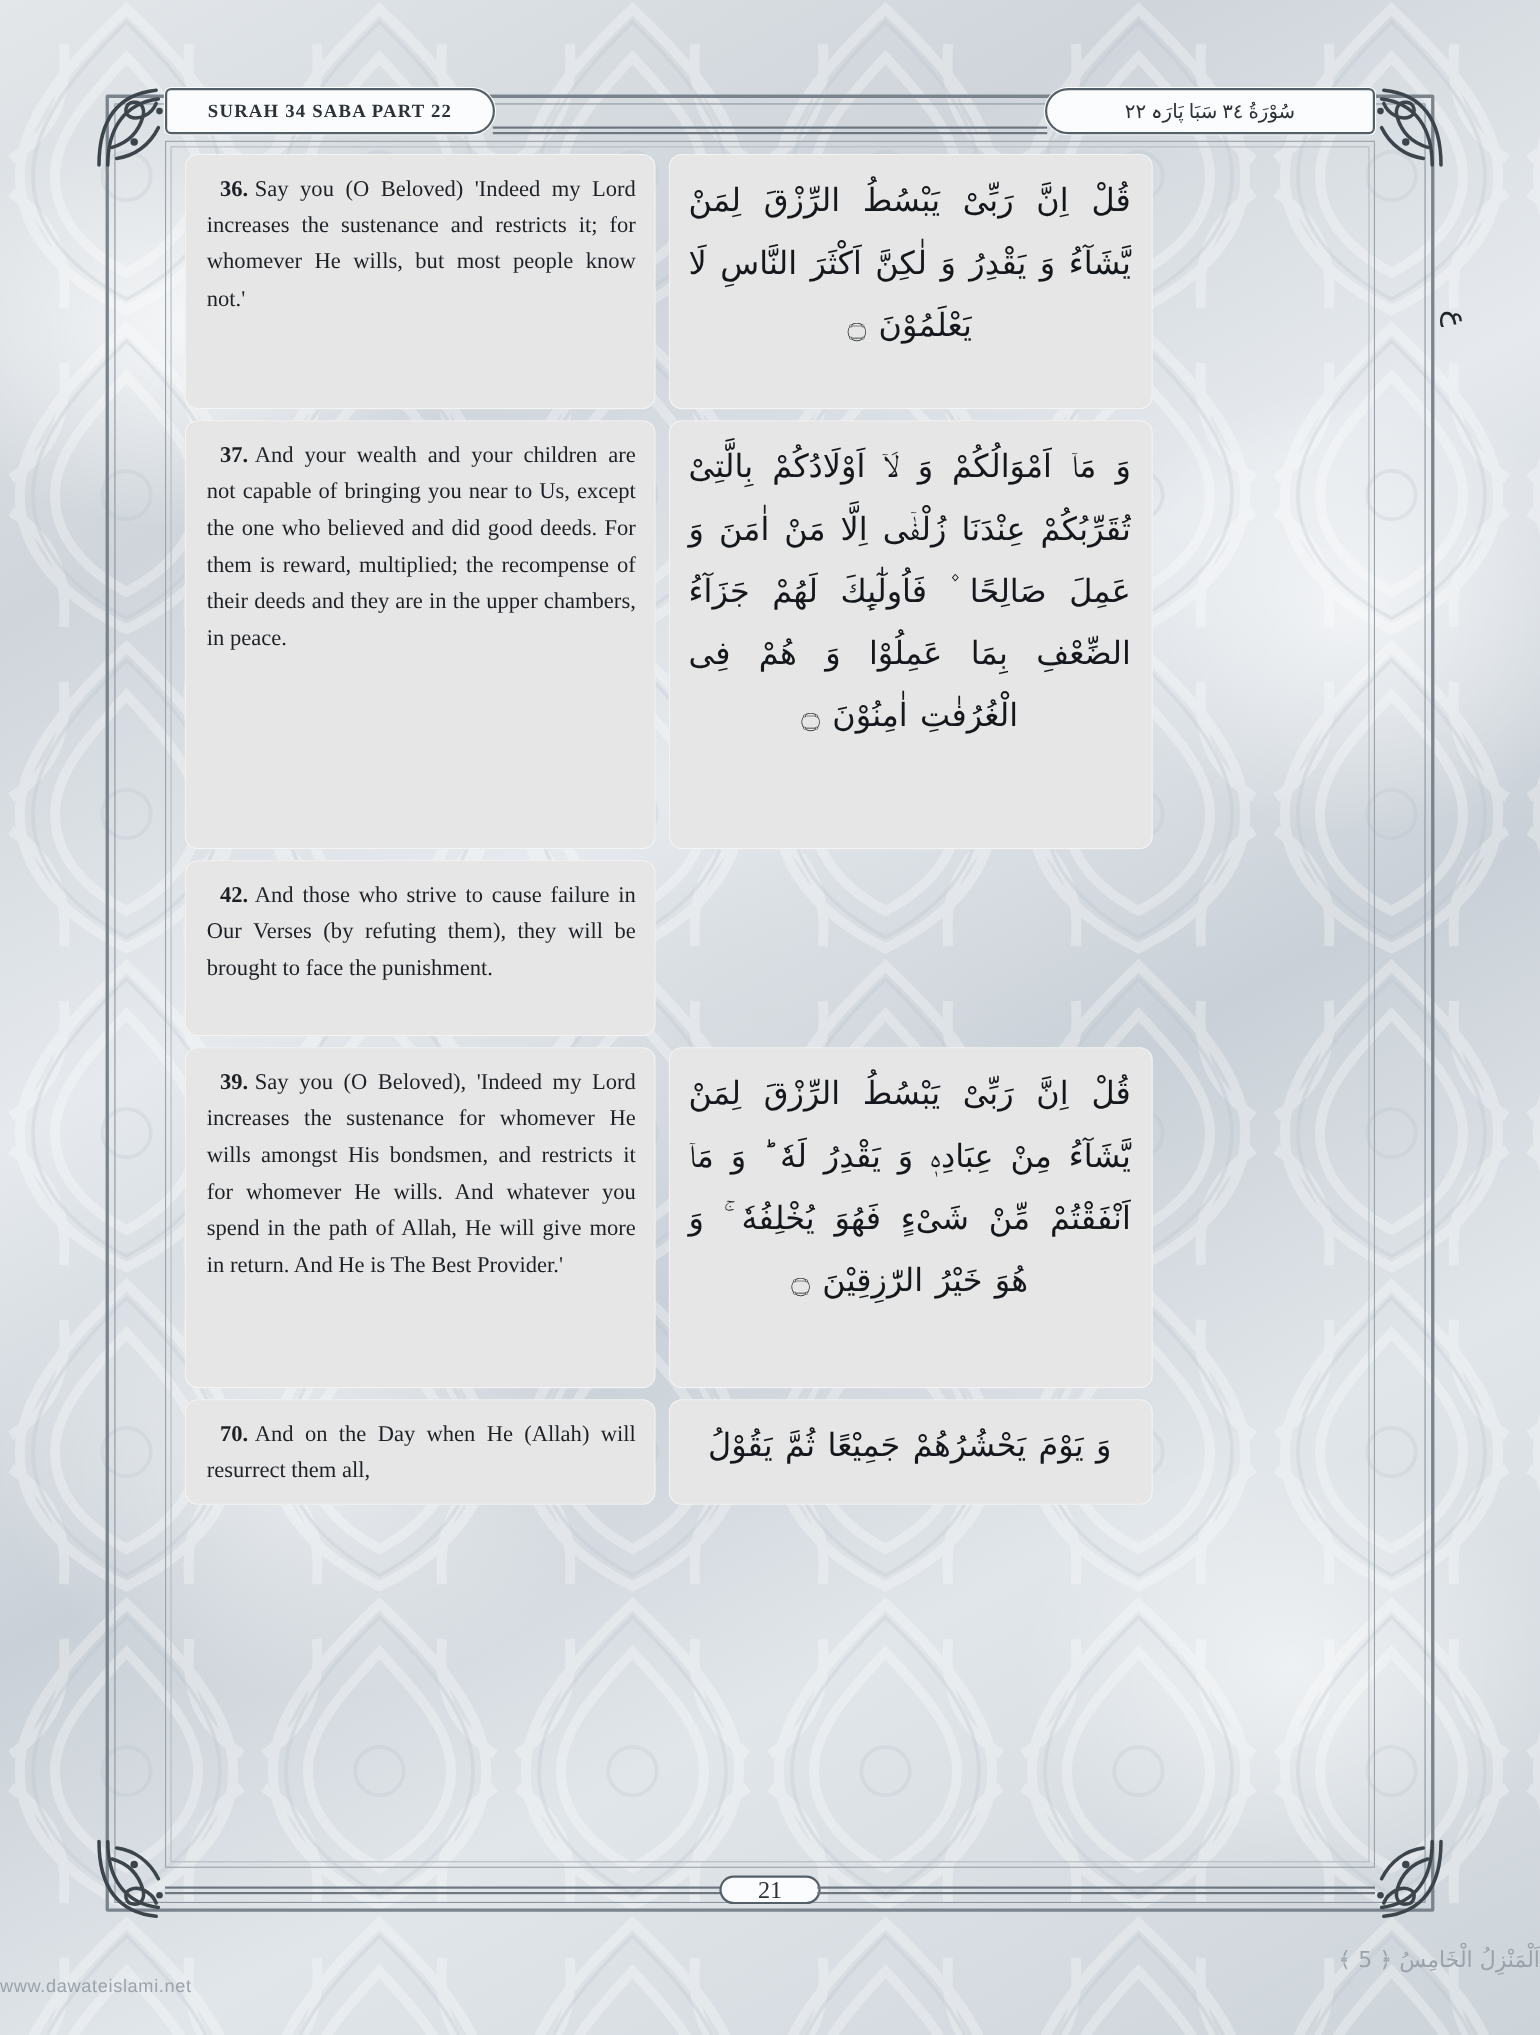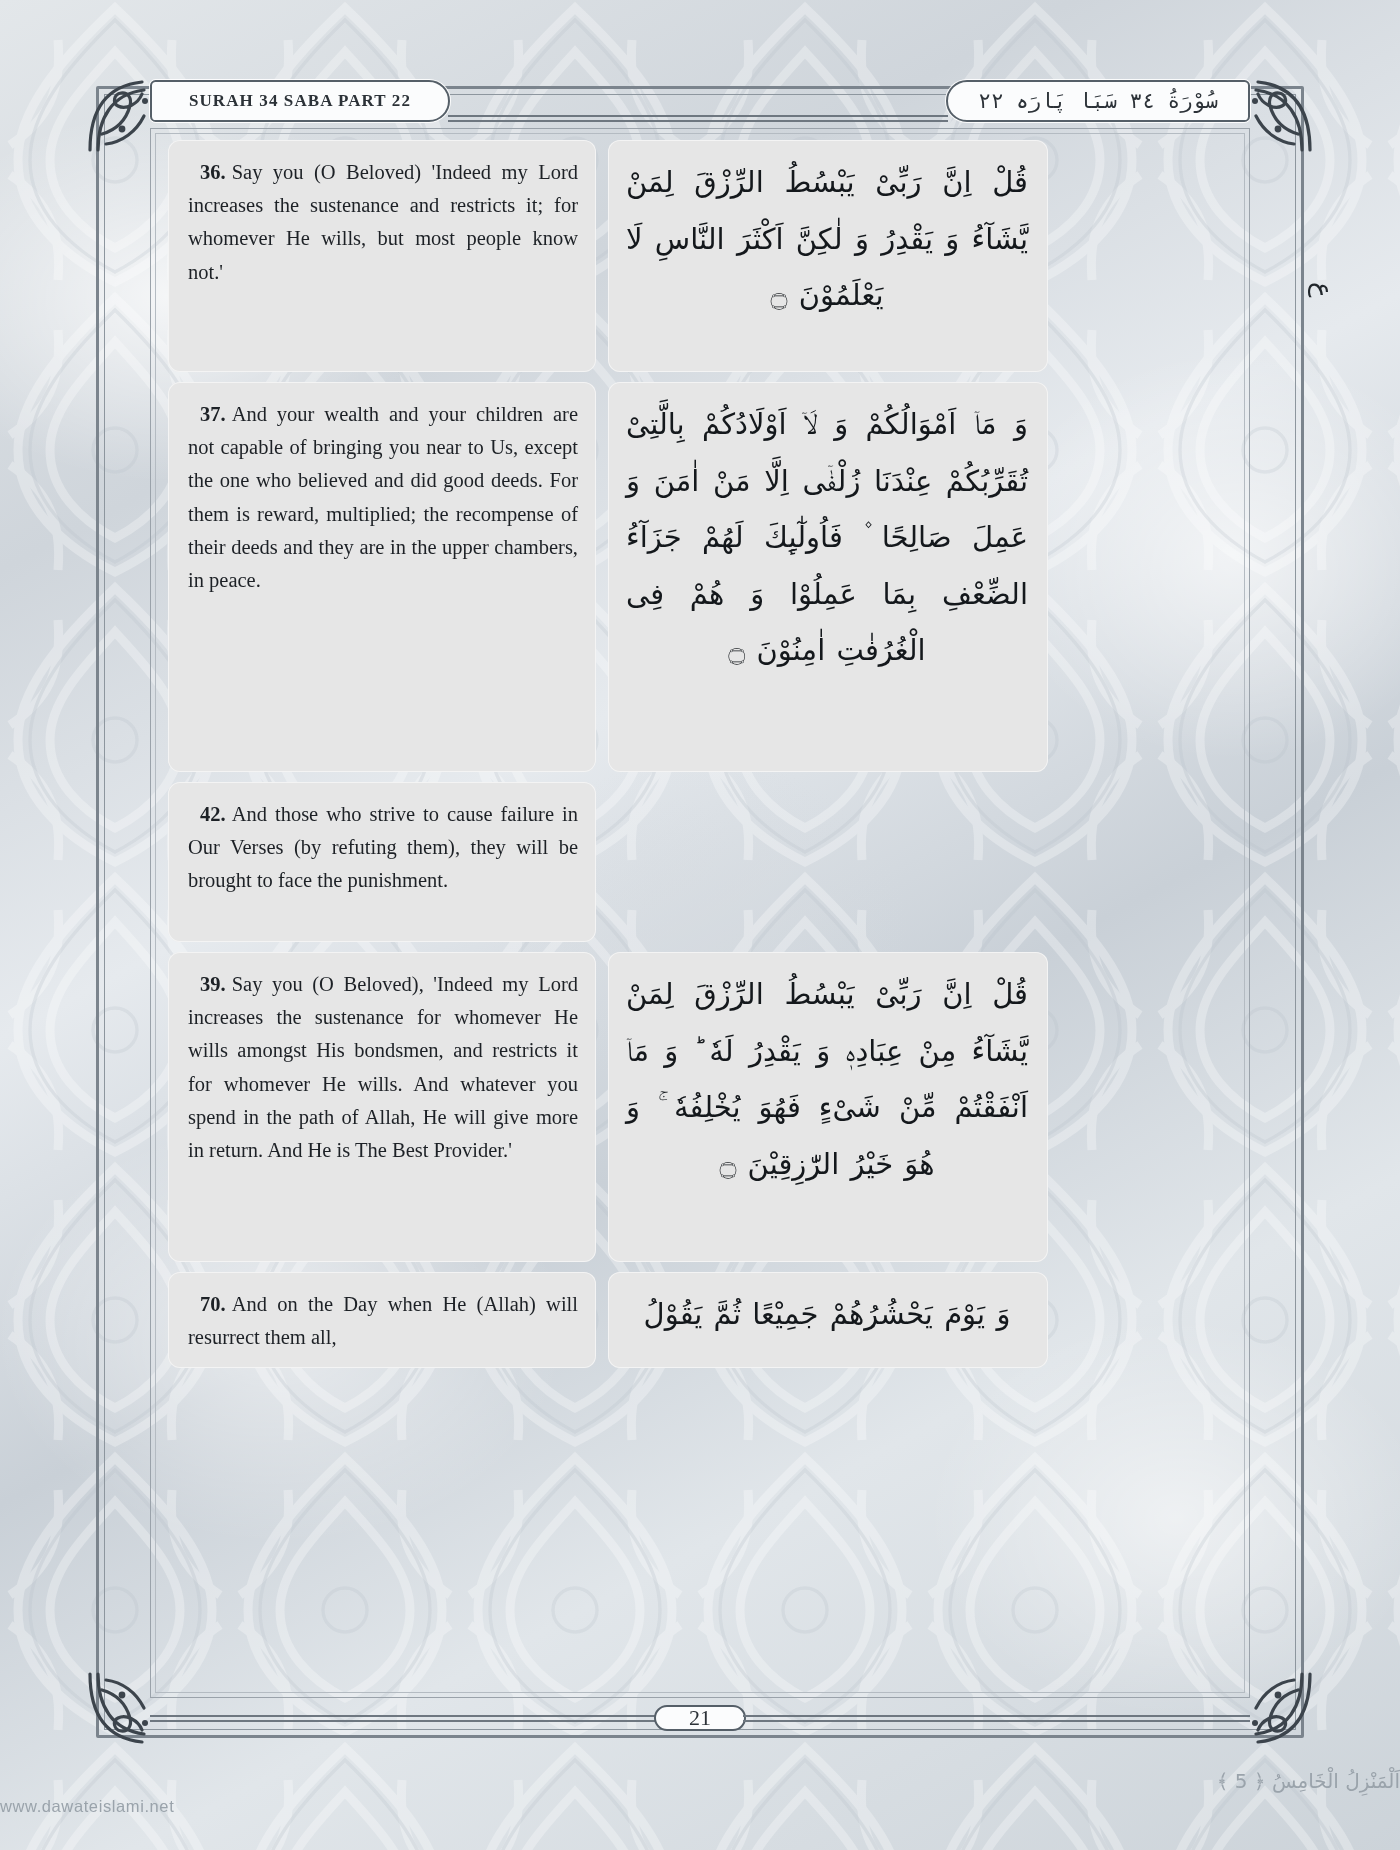--- a/index.html
+++ b/index.html
@@ -79,22 +79,22 @@
   .cartouche.right { min-width: 300px; border-radius: 30px 8px 8px 30px; }
   .cartouche .en {
     font-family: "Liberation Serif", serif;
     font-weight: bold;
     font-size: 17px;
     letter-spacing: 1.1px;
     color: #2c3238;
     white-space: nowrap;
   }
   .cartouche .ar {
-    font-family: Liberation Mono, monospace;
-    font-size: 21px;
+    font-family: Liberation Serif, serif;
+    font-size: 18px;
     color: #2c3238;
     direction: rtl;
     white-space: nowrap;
   }
   .header-rule {
     flex: 1 1 auto;
     height: 7px;
     margin: 0 -2px;
     border-top: 2px solid #6e7780;
     border-bottom: 2px solid #6e7780;

